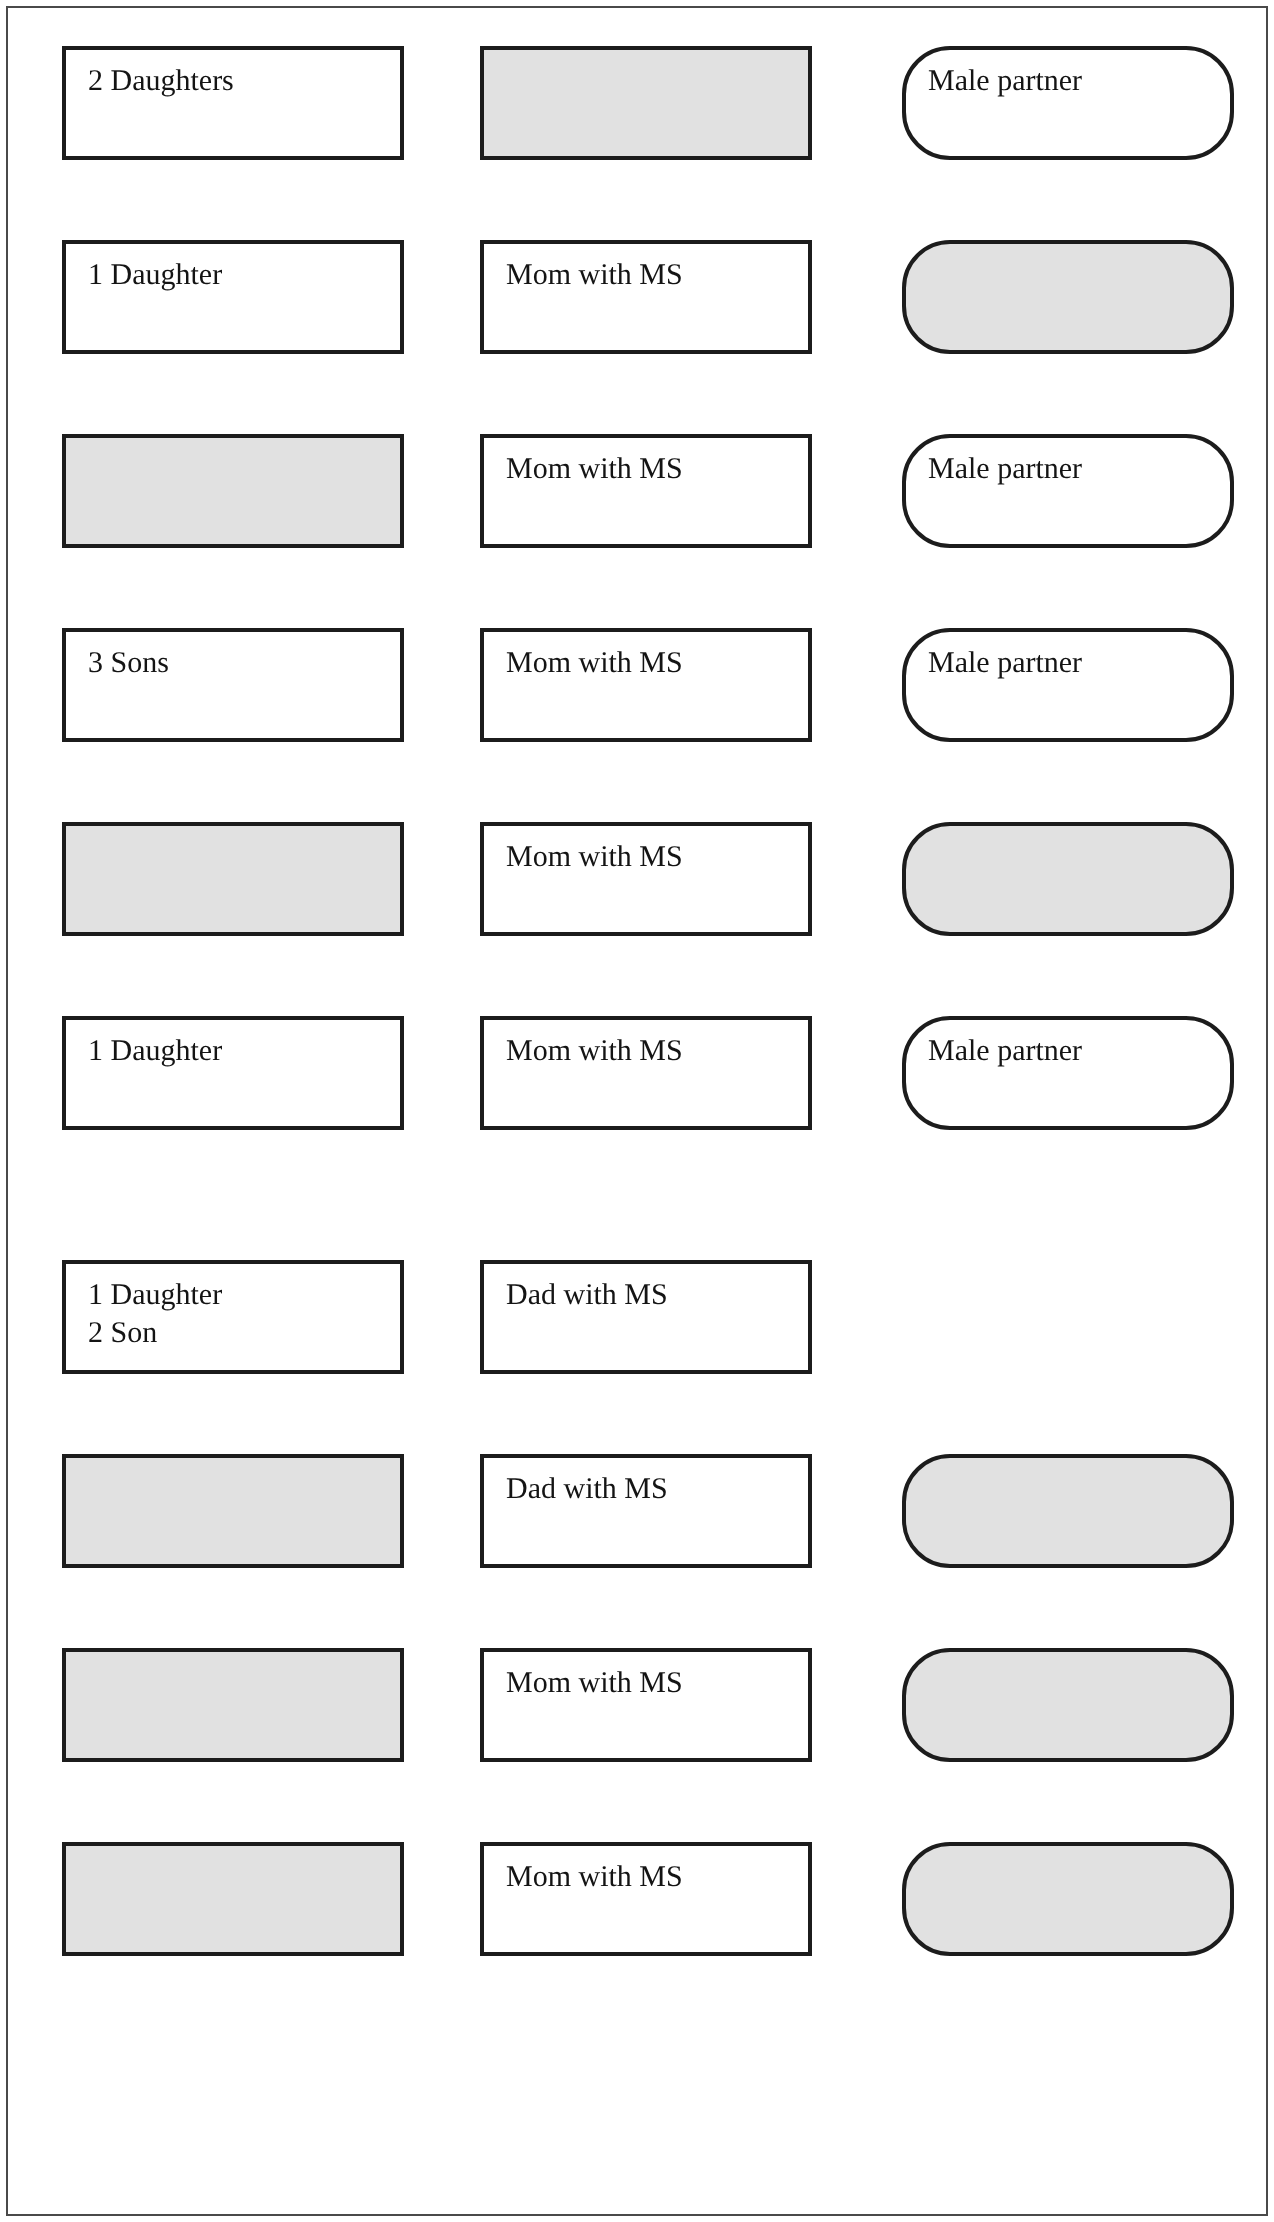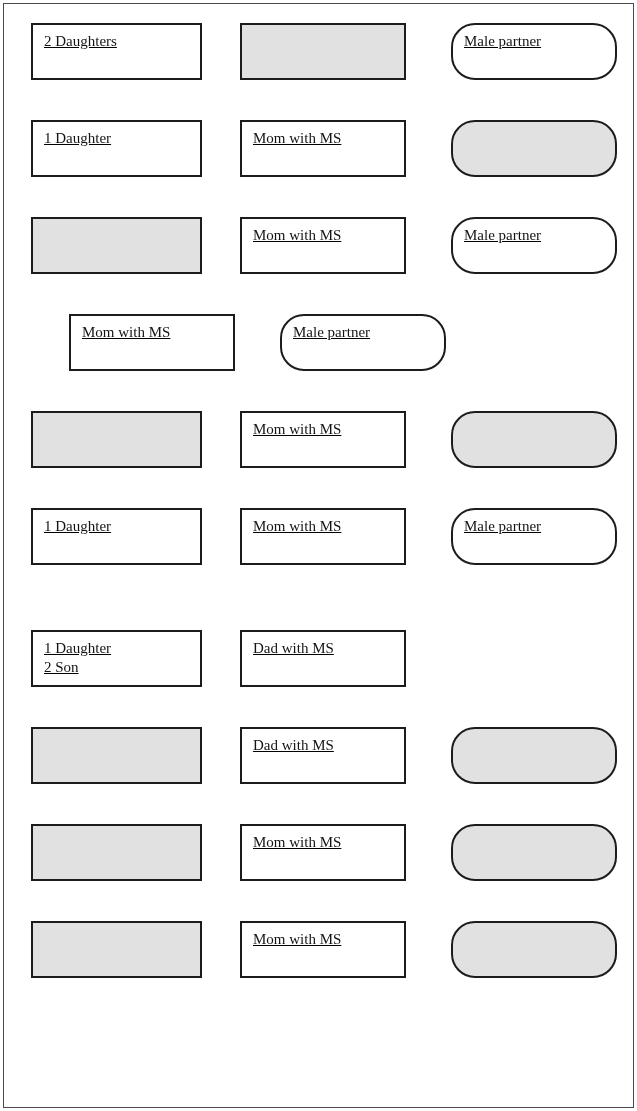--- a/index.html
+++ b/index.html
@@ -12,21 +12,20 @@
   }
   * { margin: 0; padding: 0; box-sizing: border-box; }
   html, body { background: #fff; }
   .page {
     position: relative;
     width: 637px;
     height: 1111px;
     background: var(--page-bg);
     overflow: hidden;
     font-family: "Liberation Serif", "DejaVu Serif", serif;
-    text-decoration: underline;
   }
   .page-frame {
     position: absolute;
     inset: 3px;
     border: 1.5px solid var(--outer-border);
     pointer-events: none;
   }
   .row {
     display: flex;
     margin: 40px 0 0 31px;
@@ -89,20 +88,24 @@
     </div>
     <div class="box col2" data-variant="plain">
       <span class="line">Mom with MS</span>
     </div>
     <div class="box col3" data-variant="plain">
       <span class="line">Male partner</span>
     </div>
   </div>
 
   <div class="row">
+    <div class="box col1" data-variant="plain">
+      <span class="line">3 Sons</span>
+      <span class="line"></span>
+    </div>
     <div class="box col2" data-variant="plain">
       <span class="line">Mom with MS</span>
     </div>
     <div class="box col3" data-variant="plain">
       <span class="line">Male partner</span>
     </div>
   </div>
 
   <div class="row">
     <div class="box col1" data-variant="shaded">

